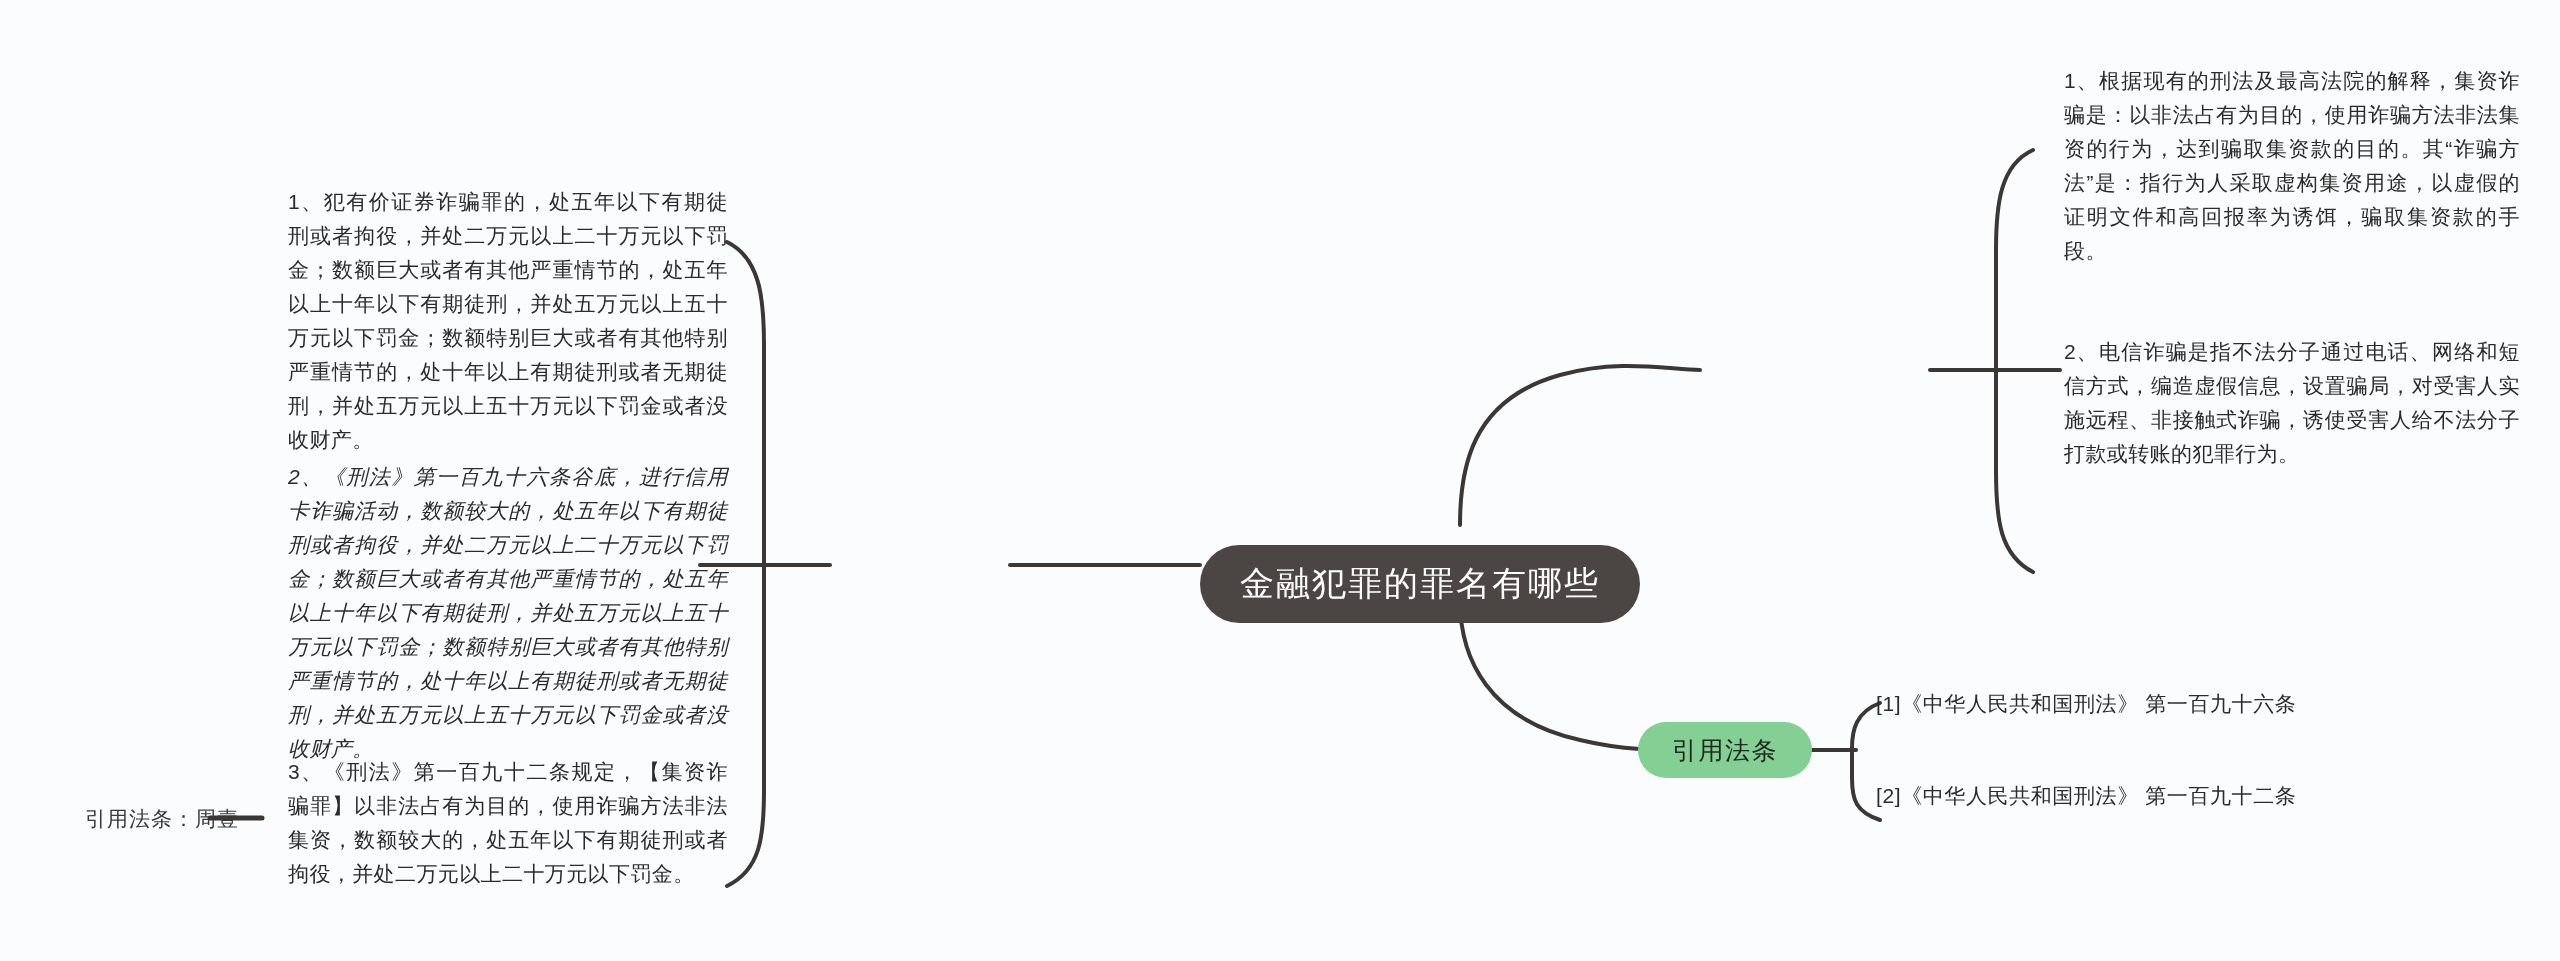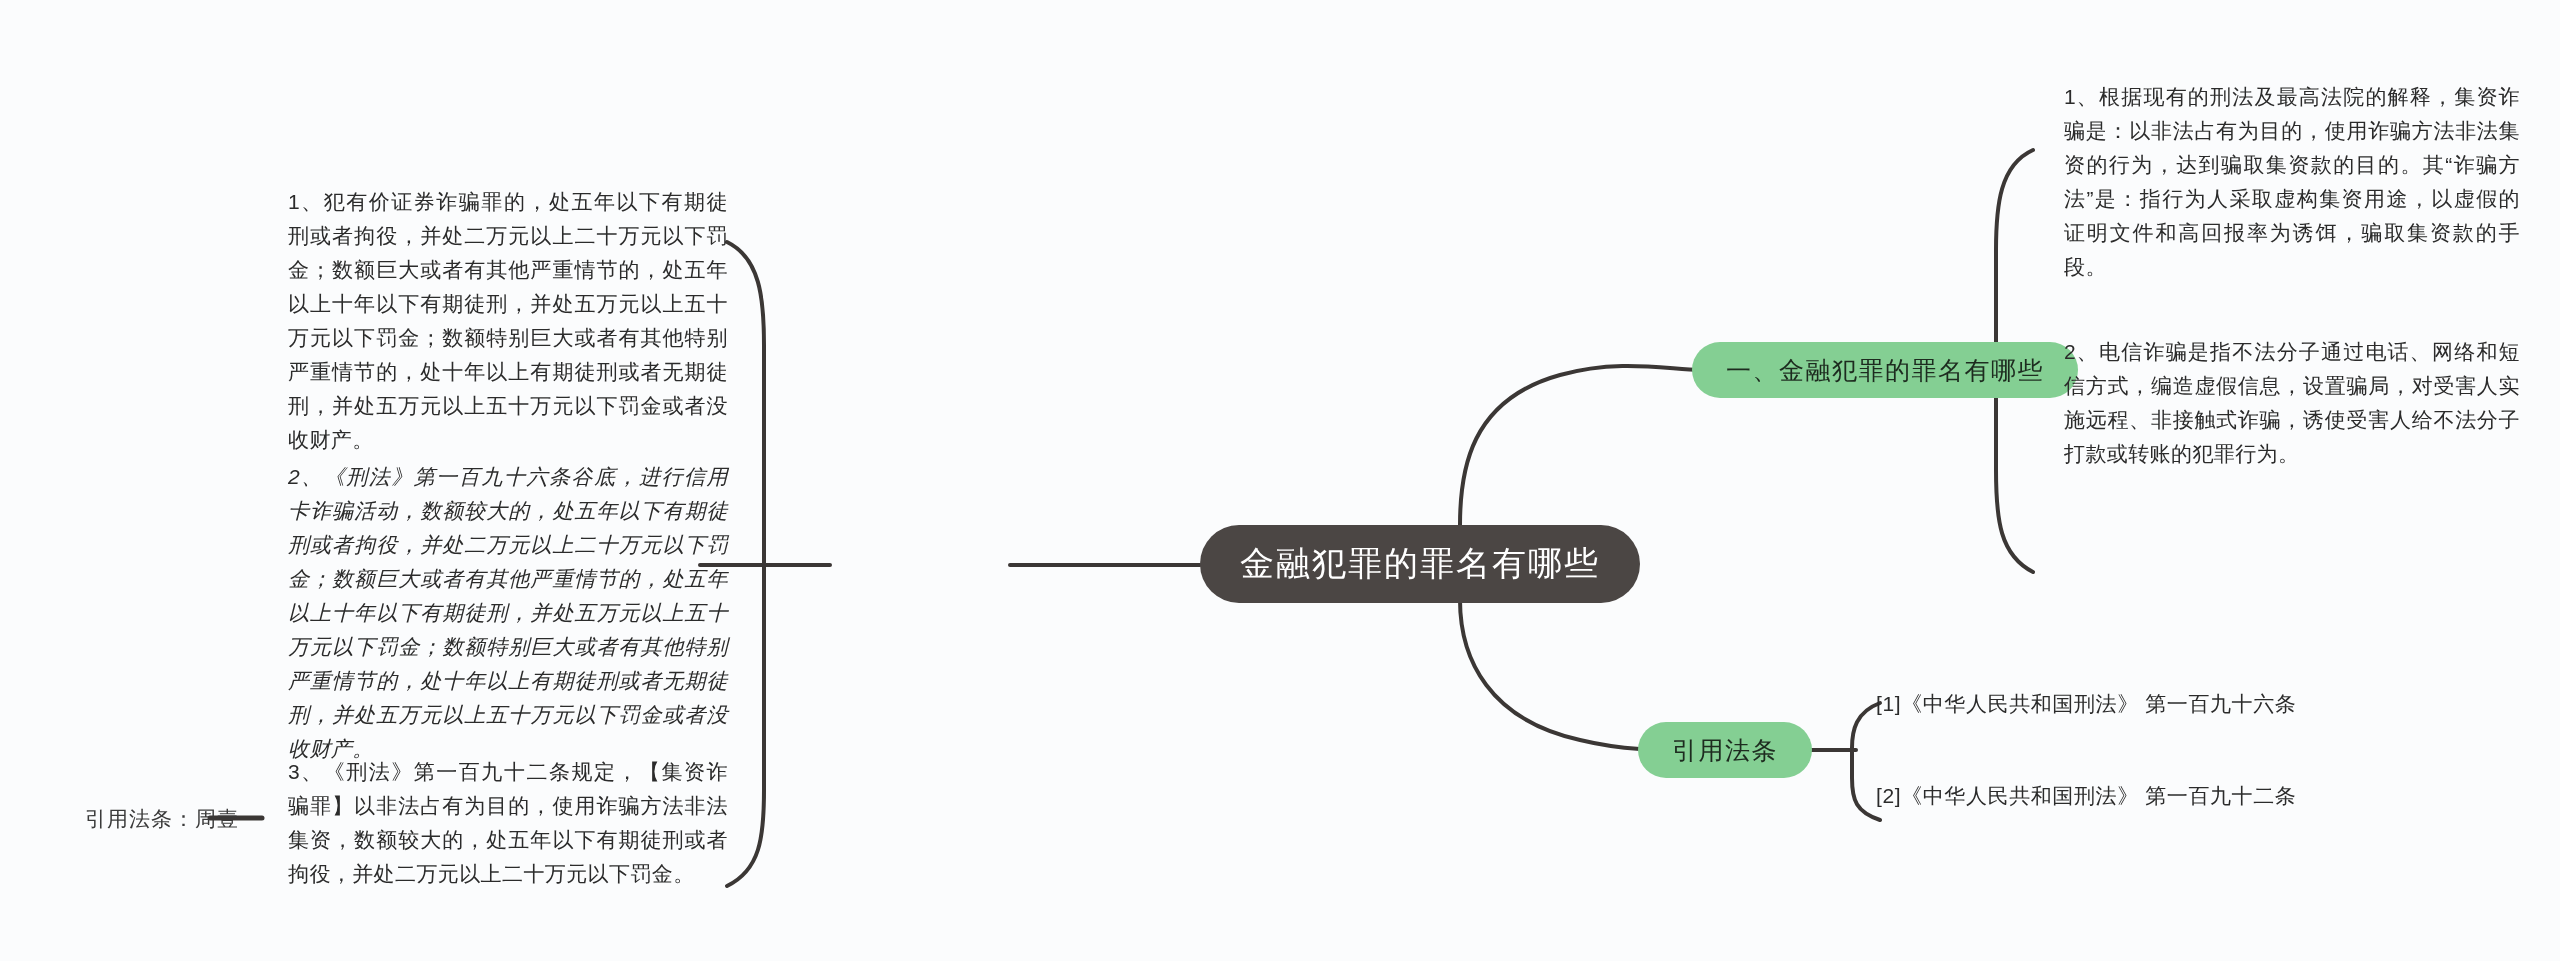--- a/index.html
+++ b/index.html
@@ -20,20 +20,21 @@
     white-space:nowrap;
   }
   .pill-center{
     background:#4b4644;
     color:#ffffff;
     border-radius:42px;
     font-size:34px;
     letter-spacing:2px;
     padding:16px 40px;
     height:78px;
+    margin-top:20px;
   }
   .pill-green{
     background:#84cf93;
     color:#1d2b1f;
     border-radius:30px;
     font-size:25px;
     letter-spacing:1.5px;
     padding:0 34px;
     height:56px;
   }
@@ -91,30 +92,27 @@
       <path d="M1800 750 L1856 750"></path>
 
       <path d="M210 818 L262 818" stroke-width="5"></path>
     </g>
   </svg>
 
   <div class="node pill-center" style="left:1200px;top:525px;">
     <span>金融犯罪的罪名有哪些</span>
   </div>
 
-  <div class="node pill-green" style="left:1692px;top:342px;">
-    <span>一、金融犯罪的罪名有哪些</span>
-  </div>
 
 
   <div class="node pill-green" style="left:1638px;top:722px;">
     <span>引用法条</span>
   </div>
 
-  <div class="para" style="left:2064px;top:80px;width:456px;">1、根据现有的刑法及最高法院的解释，集资诈骗是：以非法占有为目的，使用诈骗方法非法集资的行为，达到骗取集资款的目的。其“诈骗方法”是：指行为人采取虚构集资用途，以虚假的证明文件和高回报率为诱饵，骗取集资款的手段。</div>
+  <div class="para" style="left:2064px;top:64px;width:456px;">1、根据现有的刑法及最高法院的解释，集资诈骗是：以非法占有为目的，使用诈骗方法非法集资的行为，达到骗取集资款的目的。其“诈骗方法”是：指行为人采取虚构集资用途，以虚假的证明文件和高回报率为诱饵，骗取集资款的手段。</div>
 
   <div class="para" style="left:2064px;top:335px;width:456px;">2、电信诈骗是指不法分子通过电话、网络和短信方式，编造虚假信息，设置骗局，对受害人实施远程、非接触式诈骗，诱使受害人给不法分子打款或转账的犯罪行为。</div>
 
 
   <div class="para" style="left:288px;top:185px;width:440px;">1、犯有价证券诈骗罪的，处五年以下有期徒刑或者拘役，并处二万元以上二十万元以下罚金；数额巨大或者有其他严重情节的，处五年以上十年以下有期徒刑，并处五万元以上五十万元以下罚金；数额特别巨大或者有其他特别严重情节的，处十年以上有期徒刑或者无期徒刑，并处五万元以上五十万元以下罚金或者没收财产。</div>
 
   <div class="para" style="left:288px;top:460px;width:440px;font-style:italic;">2、《刑法》第一百九十六条谷底，进行信用卡诈骗活动，数额较大的，处五年以下有期徒刑或者拘役，并处二万元以上二十万元以下罚金；数额巨大或者有其他严重情节的，处五年以上十年以下有期徒刑，并处五万元以上五十万元以下罚金；数额特别巨大或者有其他特别严重情节的，处十年以上有期徒刑或者无期徒刑，并处五万元以上五十万元以下罚金或者没收财产。</div>
 
   <div class="para" style="left:288px;top:755px;width:440px;">3、《刑法》第一百九十二条规定，【集资诈骗罪】以非法占有为目的，使用诈骗方法非法集资，数额较大的，处五年以下有期徒刑或者拘役，并处二万元以上二十万元以下罚金。</div>
 

